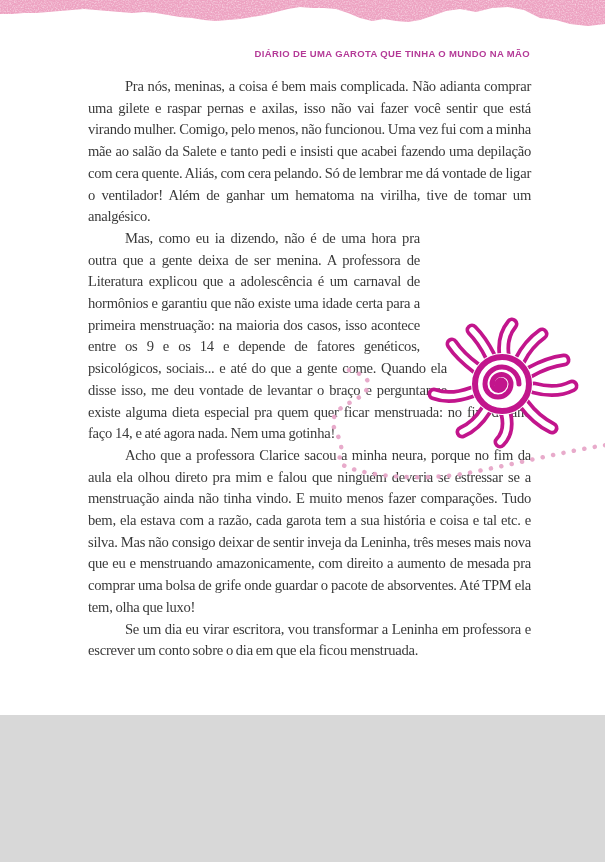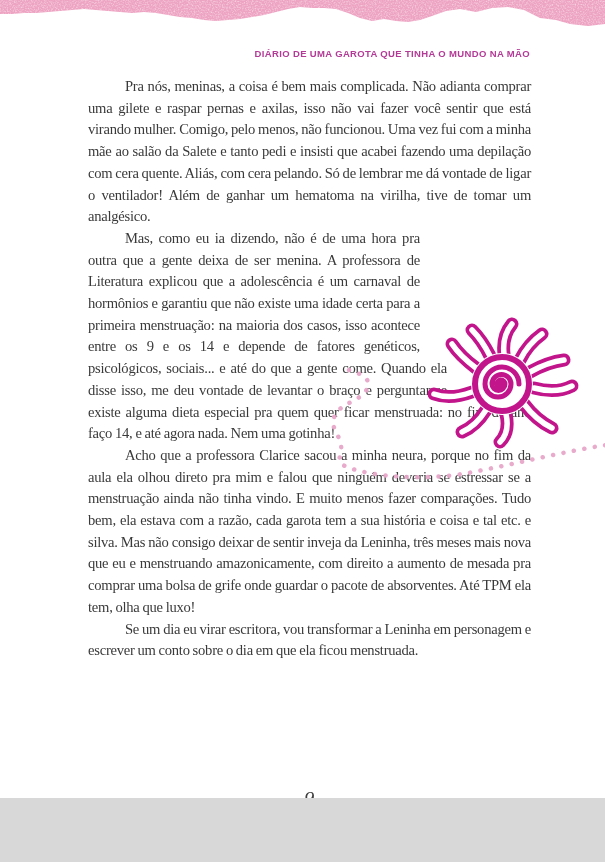--- a/index.html
+++ b/index.html
@@ -7,21 +7,21 @@
     --header_pink:#b43a97;
     --border_pink:#eda3c2;
     --dot_pink:#e7a6c8;
     --body_text:#3a3a3a;
     --paper:#ffffff;
   }
   *{margin:0;padding:0;box-sizing:border-box;}
   html,body{background:#d8d8d8;}
   .page{
     position:relative;
-    width:605px;height:798px;
+    width:605px;height:715px;
     background:var(--paper);
     margin:0 auto;
     overflow:hidden;
     font-family:"Liberation Serif", serif;
   }
   .torn{position:absolute;left:0;width:605px;display:block;}
   .torn-top{top:0;height:32px;}
   .torn-bottom{top:822px;height:40px;}
   .torn path.base{fill:var(--border_pink);}
 
@@ -106,21 +106,21 @@
   </svg>
 
   <div class="running-header">DIÁRIO DE UMA GAROTA QUE TINHA O MUNDO NA MÃO</div>
 
   <div class="body-text">
     <p class="indent">Pra nós, meninas, a coisa é bem mais complicada. Não adianta comprar uma gilete e raspar pernas e axilas, isso não vai fazer você sentir que está virando mulher. Comigo, pelo menos, não funcionou. Uma vez fui com a minha mãe ao salão da Salete e tanto pedi e insisti que acabei fazendo uma depilação com cera quente. Aliás, com cera pelando. Só de lembrar me dá vontade de ligar o ventilador! Além de ganhar um hematoma na virilha, tive de tomar um analgésico.</p>
     <div class="sun-spacer-a"></div>
     <div class="sun-spacer-b"></div>
     <p class="indent">Mas, como eu ia dizendo, não é de uma hora pra outra que a gente deixa de ser menina. A professora de Literatura explicou que a adolescência é um carnaval de hormônios e garantiu que não existe uma idade certa para a primeira menstruação: na maioria dos casos, isso acontece entre os 9 e os 14 e depende de fatores genéticos, psicológicos, sociais... e até do que a gente come. Quando ela disse isso, me deu vontade de levantar o braço e perguntar se existe alguma dieta especial pra quem quer ficar menstruada: no fim do ano faço 14, e até agora nada. Nem uma gotinha!</p>
     <p class="indent">Acho que a professora Clarice sacou a minha neura, porque no fim da aula ela olhou direto pra mim e falou que ninguém deveria se estressar se a menstruação ainda não tinha vindo. E muito menos fazer comparações. Tudo bem, ela estava com a razão, cada garota tem a sua história e coisa e tal etc. e silva. Mas não consigo deixar de sentir inveja da Leninha, três meses mais nova que eu e menstruando amazonicamente, com direito a aumento de mesada pra comprar uma bolsa de grife onde guardar o pacote de absorventes. Até TPM ela tem, olha que luxo!</p>
-    <p class="indent">Se um dia eu virar escritora, vou transformar a Leninha em personagem e escrever um conto sobre o dia em que ela ficou menstruada.</p>
+    <p class="indent">Se um dia eu virar escritora, vou transformar a Leninha em professora e escrever um conto sobre o dia em que ela ficou menstruada.</p>
   </div>
 
   <svg class="sun-doodle" viewBox="0 0 168 136">
     <g>
       <g class="rays-outer">
         <path class="sun-ray-outer" d="M66 40 Q58 24 48 14"></path>
         <path class="sun-ray-outer" d="M80 38 Q78 20 88 8"></path>
         <path class="sun-ray-outer" d="M96 44 Q104 28 118 18"></path>
         <path class="sun-ray-outer" d="M106 56 Q124 46 140 44"></path>
         <path class="sun-ray-outer" d="M110 72 Q132 78 148 70"></path>

